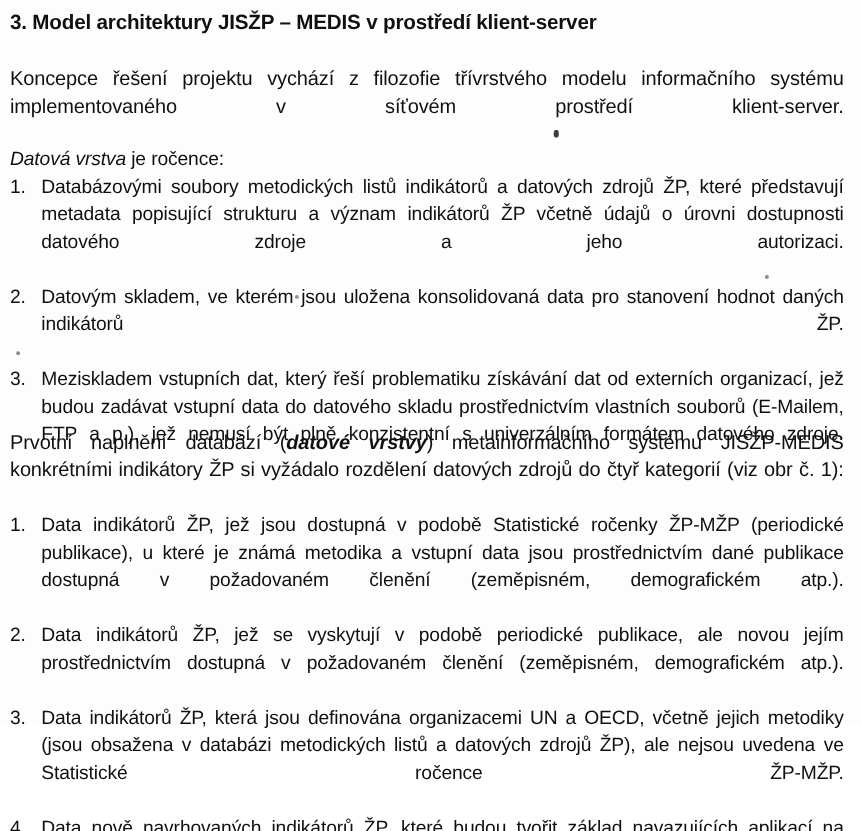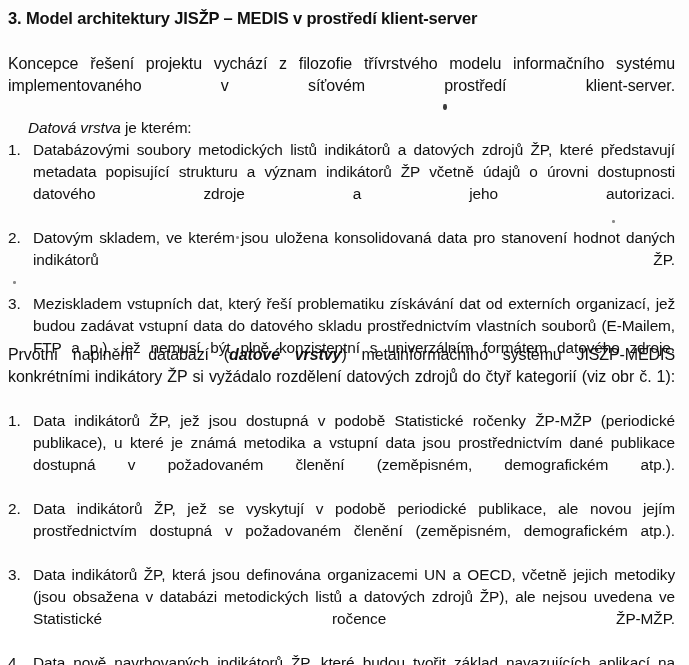--- a/index.html
+++ b/index.html
@@ -53,21 +53,21 @@
   }
 
   .intro { top: 53px; }
 
   .lead-in {
     top: 117px;
     font-size: 15.4px;
     line-height: 22px;
     letter-spacing: -0.1px;
   }
-  .lead-in .it { font-style: italic; margin-left: 20px; }
+  .lead-in .it { font-style: italic; }
 
   
   ol.num-list {
     list-style: none;
     margin: 0;
     padding: 0;
   }
   ol.num-list > li {
     position: relative;
     padding-left: 25px;
@@ -123,21 +123,21 @@
 
   <div class="speckle" style="left:443px; top:104px; width:4px; height:6px;"></div>
   <div class="speckle" style="left:612px; top:220px; width:3px; height:3px; opacity:.5;"></div>
   <div class="speckle" style="left:13px; top:281px; width:3px; height:3px; opacity:.5;"></div>
   <div class="speckle" style="left:236px; top:236px; width:3px; height:3px; opacity:.45;"></div>
 
   <div class="doc-body heading">3. Model architektury JISŽP – MEDIS v prostředí klient-server</div>
 
   <div class="doc-body para intro">Koncepce řešení projektu vychází z filozofie třívrstvého modelu informačního systému implementovaného v síťovém prostředí klient-server.</div>
 
-  <div class="doc-body lead-in"><span class="it">Datová vrstva</span><span> je kterém:</span></div>
+  <div class="doc-body lead-in"><span class="it">Datová vrstva</span><span> je ročence:</span></div>
 
   <div class="doc-body list-a">
     <ol class="num-list">
       <li>
         <span class="marker">1.</span>
         <span class="li-text">Databázovými soubory metodických listů indikátorů a datových zdrojů ŽP, které představují metadata popisující strukturu a význam indikátorů ŽP včetně údajů o úrovni dostupnosti datového zdroje a jeho autorizaci.</span>
       </li>
       <li>
         <span class="marker">2.</span>
         <span class="li-text"><span class="it">Datovým skladem</span><span>, ve kterém jsou uložena konsolidovaná data pro stanovení hodnot daných indikátorů ŽP.</span></span>

